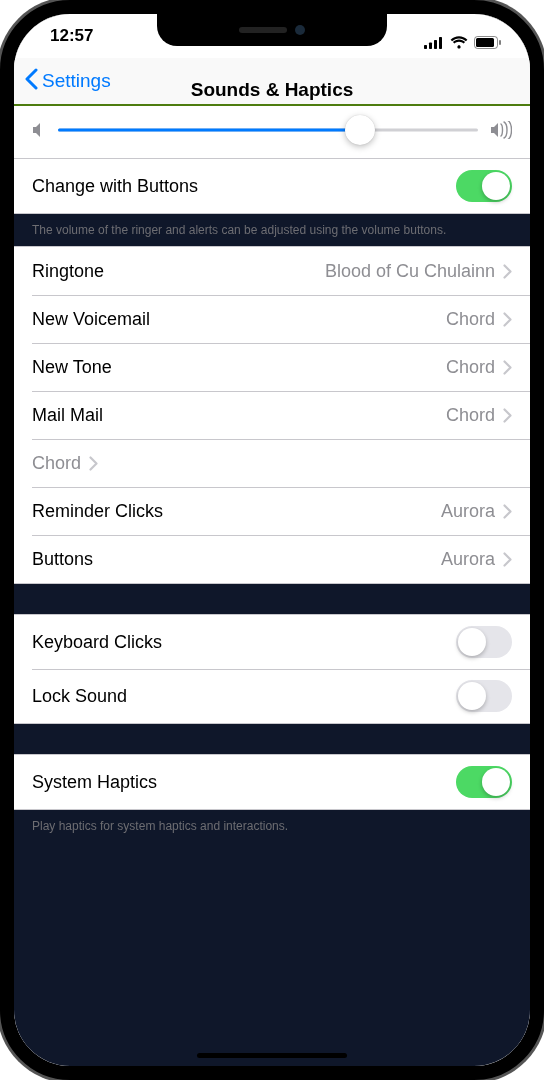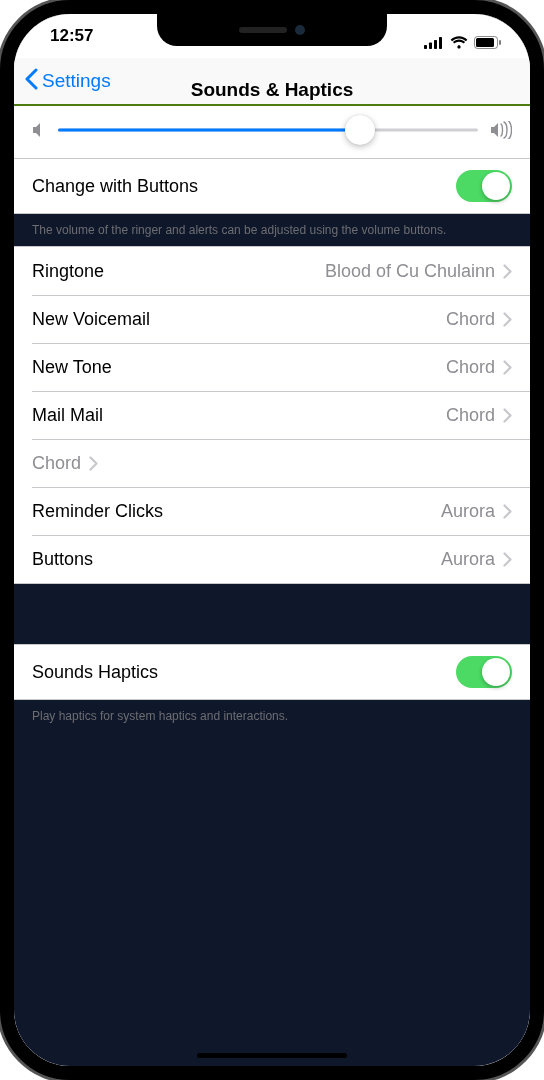--- a/index.html
+++ b/index.html
@@ -339,26 +339,40 @@
                 <svg width="9" height="15" viewBox="0 0 9 15" fill="none">
                   <polyline points="1.5,1.5 7.5,7.5 1.5,13.5" stroke="#c7c7cc" stroke-width="2.2" stroke-linecap="round" stroke-linejoin="round"></polyline>
                 </svg>
               </span>
             </span>
           </div>
         </div>
 
       <div class="spacer"></div>
 
-
-      <div class="spacer"></div>
-
       <div class="group">
         <div class="row">
-          <span>Sounds Haptics</span>
+          <span>Keyboard Clicks</span>
+          <div class="toggle" id="toggle-kc">
+              <div class="knob"></div>
+            </div>
+        </div>
+        <div class="row">
+          <span>Lock Sound</span>
+          <div class="toggle" id="toggle-ls">
+              <div class="knob"></div>
+            </div>
+        </div>
+      </div>
+
+      <div class="spacer"></div>
+
+      <div class="group">
+        <div class="row">
+          <span>System Haptics</span>
           <div class="toggle on" id="toggle-sh">
               <div class="knob"></div>
             </div>
         </div>
       </div>
       <div class="footer-text">Play haptics for system haptics and interactions.</div>
 
     </div>
 
     <div class="home-indicator"></div>

